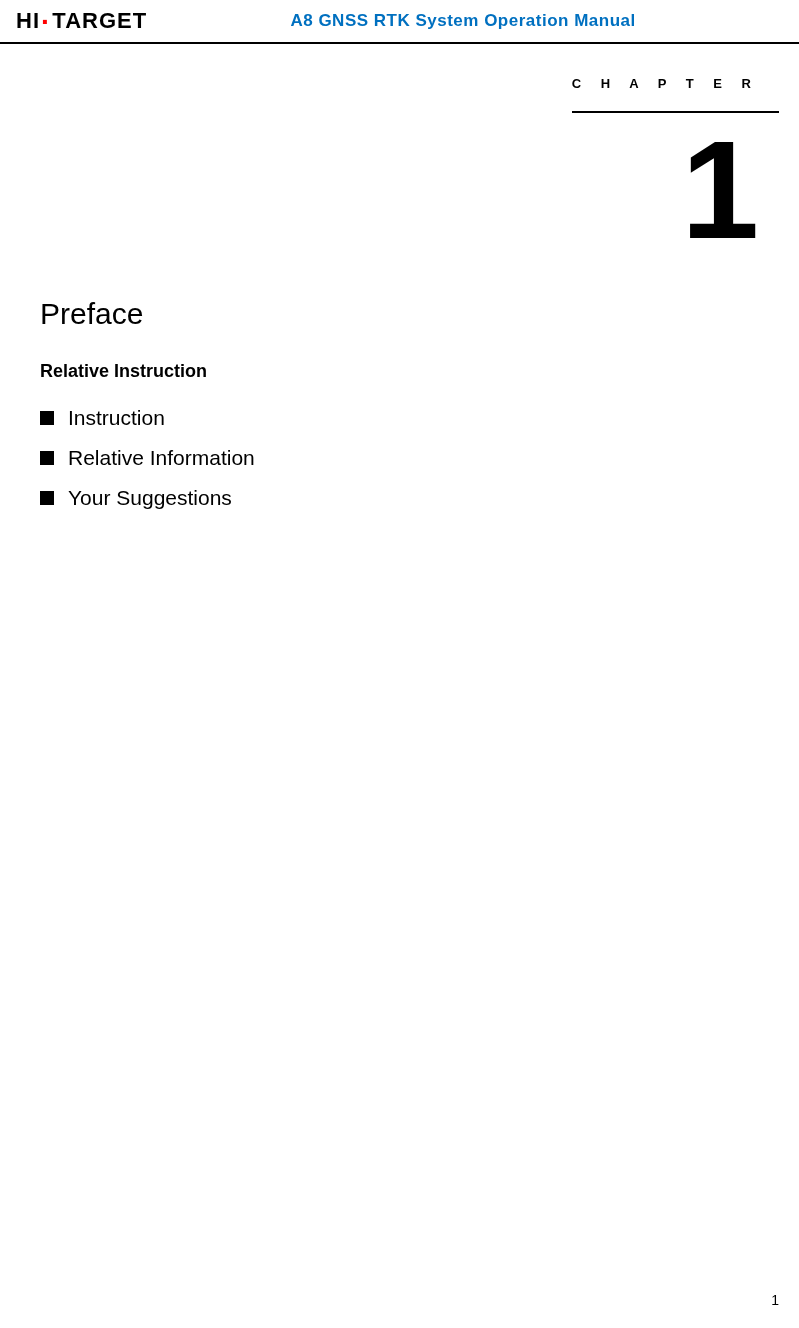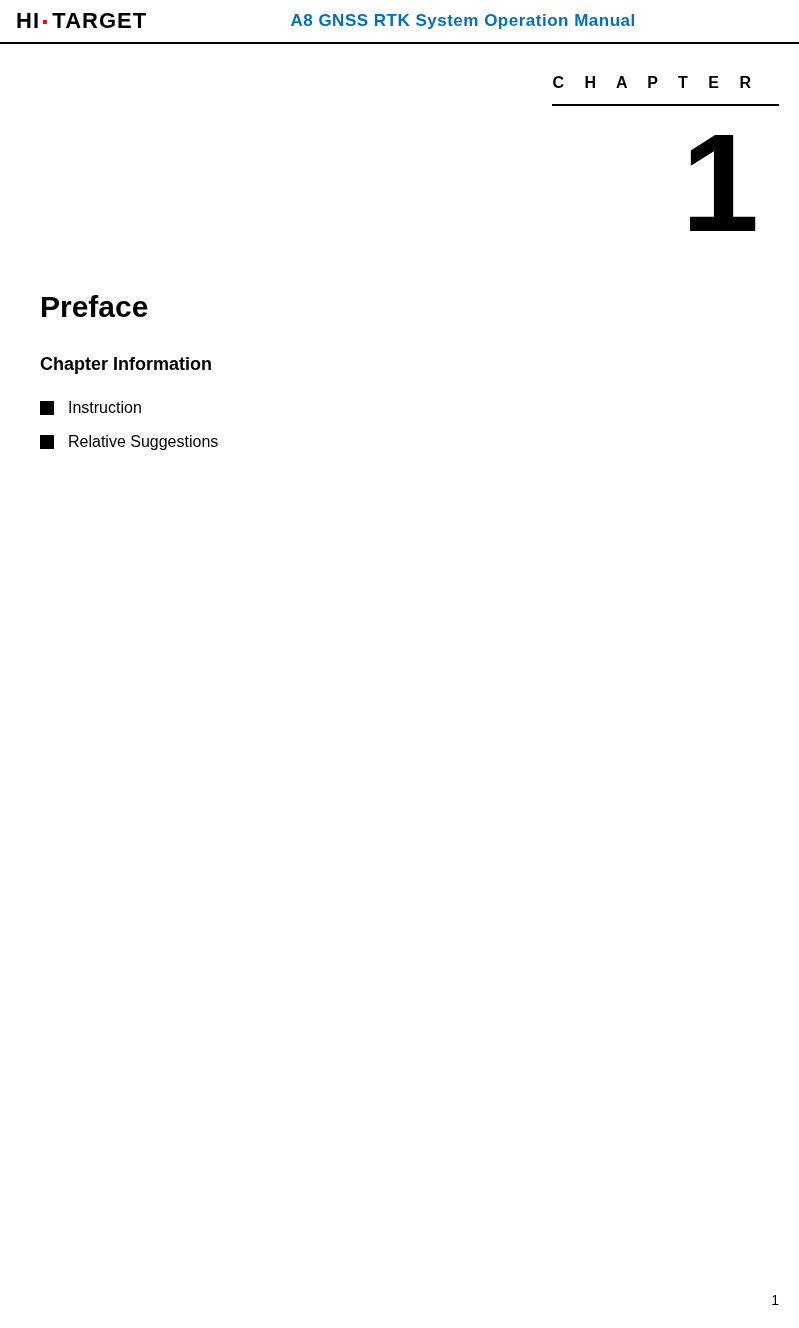--- a/index.html
+++ b/index.html
@@ -64,27 +64,27 @@
     }
 
     
     .chapter-section {
       text-align: right;
       padding: 20px 20px 0 20px;
       margin-top: 10px;
     }
 
     .chapter-label {
-      font-size: 16px;
+      font-size: 13px;
       font-weight: bold;
       letter-spacing: 8px;
       color: #000;
       border-bottom: 2px solid #000;
       display: inline-block;
-      padding-bottom: 12px;
+      padding-bottom: 20px;
       padding-right: 20px;
       margin-right: 0;
     }
 
     .chapter-number {
       font-size: 140px;
       font-weight: 900;
       color: #000;
       line-height: 1.1;
       text-align: right;
@@ -93,21 +93,21 @@
       font-family: Arial Black, sans-serif;
     }
 
     
     .main-content {
       padding: 30px 40px 40px 40px;
     }
 
     .preface-title {
       font-size: 30px;
-      font-weight: 700;
+      font-weight: 400;
       color: #000;
       margin-bottom: 30px;
       font-family: Arial Black, sans-serif;
     }
 
     .chapter-instruction-title {
       font-size: 18px;
       font-weight: 900;
       color: #000;
       margin-bottom: 24px;
@@ -131,21 +131,21 @@
     .bullet-square {
       width: 14px;
       height: 14px;
       background: #000;
       display: inline-block;
       margin-right: 14px;
       flex-shrink: 0;
     }
 
     .bullet-text {
-      font-size: 16px;
+      font-size: 21px;
       color: #000;
       font-family: Arial, sans-serif;
     }
 
     
     .page-number {
       position: absolute;
       bottom: 20px;
       right: 20px;
       font-size: 14px;
@@ -164,26 +164,30 @@
   <div class="header-title">A8  GNSS RTK System Operation Manual</div>
 </div>
 
 <div class="chapter-section">
   <div class="chapter-label">C H A P T E R</div>
   <div class="chapter-number">1</div>
 </div>
 
 <div class="main-content">
   <h1 class="preface-title">Preface</h1>
-  <h2 class="chapter-instruction-title">Chapter Information</h2>
+  <h2 class="chapter-instruction-title">Relative Instruction</h2>
   <ul class="bullet-list">
     <li class="bullet-item">
       <span class="bullet-square"></span>
       <span class="bullet-text">Instruction</span>
     </li>
     <li class="bullet-item">
       <span class="bullet-square"></span>
-      <span class="bullet-text">Relative Suggestions</span>
+      <span class="bullet-text">Relative Information</span>
+    </li>
+    <li class="bullet-item">
+      <span class="bullet-square"></span>
+      <span class="bullet-text">Your Suggestions</span>
     </li>
   </ul>
 </div>
 
 <div class="page-number">1</div>
 
 </body></html>

